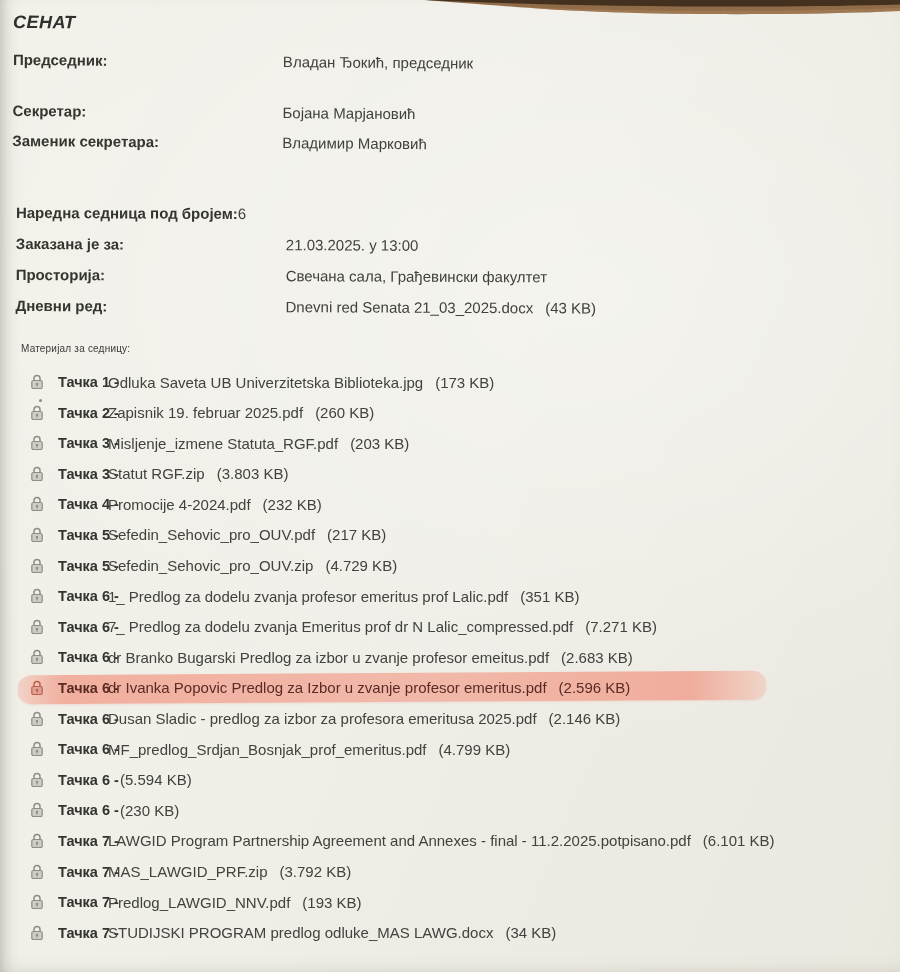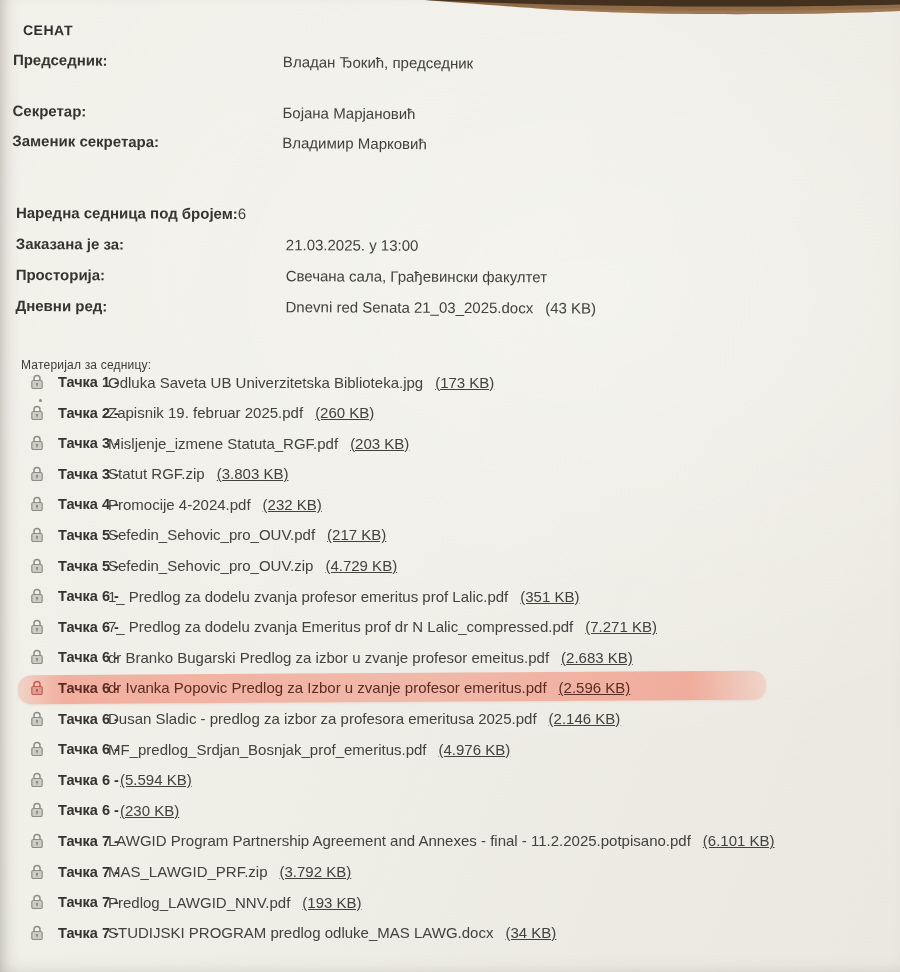--- a/index.html
+++ b/index.html
@@ -13,52 +13,52 @@
     background:
       radial-gradient(ellipse 120% 80% at 65% 30%, rgba(255,255,255,.35), rgba(255,255,255,0) 60%),
       linear-gradient(112deg,#f2f1ea 0%,#efeee7 45%,#eae8df 100%);
     box-shadow:inset 14px 0 18px -14px rgba(90,85,70,.45), inset 0 -10px 20px -14px rgba(120,115,100,.25);
     color:#3a3a38;
   }
   .wood{position:absolute;top:0;left:0;width:900px;height:18px;pointer-events:none;}
   .speck{position:absolute;left:39px;top:399px;width:3px;height:3px;border-radius:50%;background:#8a8a82;}
 
   .page-title{
-    margin:12px;position:absolute;left:11px;top:10px;
-    font-size:14px;font-weight:bold;letter-spacing:.5px;color:#2f2f2d;
-    transform:rotate(.3deg);transform-origin:0 0;
+    margin:2px;position:absolute;left:11px;top:10px;
+    font-size:18px;font-weight:bold;letter-spacing:.5px;color:#2f2f2d;
+    transform:rotate(.3deg);transform-origin:0 0;font-style:italic;
   }
 
   .officials{position:absolute;left:13px;top:50px;transform:rotate(.45deg);transform-origin:0 0;}
   .session{position:absolute;left:16px;top:203px;transform:rotate(.25deg);transform-origin:0 0;}
   .field{display:flex;align-items:baseline;font-size:15px;line-height:20px;}
   .officials .field{margin-bottom:10px;}
   .officials .field.gap-lg{margin-bottom:31px;}
   .session .field{margin-bottom:11px;}
   .flabel{font-weight:bold;width:270px;flex:0 0 auto;color:#35352f;}
   .field.tight .flabel{width:auto;}
   .fvalue{color:#41413d;white-space:nowrap;}
   .fsize{margin-left:12px;color:#41413d;white-space:nowrap;}
 
   .materials-heading{
     position:absolute;left:21px;top:343px;
-    font-size:12px;color:#3b3b37;letter-spacing:.2px;margin-top:15px;
+    font-size:10px;color:#3b3b37;letter-spacing:.2px;
   }
   .materials-list{position:absolute;left:12px;top:372px;width:888px;}
   .row{
     position:relative;display:flex;align-items:center;
     height:20px;margin-bottom:10.6px;font-size:15px;white-space:nowrap;
   }
   .lock{
     flex:0 0 auto;width:15px;margin-left:18px;height:16px;
     color:#8d8d85;display:inline-flex;align-items:center;
   }
   .point{flex:0 0 auto;font-weight:bold;margin-left:13px;width:50px;font-size:14.5px;color:#33332f;}
   .file{color:#42423e;}
-  .size{margin-left:12px;color:#42423e;text-decoration:underline;}
+  .size{margin-left:12px;color:#42423e;}
 
   .row.hl .point,.row.hl .file,.row.hl .size{color:#5a2b24;}
   .row.hl .lock{color:#bd5f50;}
   .row.hl::before{
     content:"";position:absolute;left:6px;top:-5px;width:748px;height:29px;
     background:linear-gradient(to right,
       rgba(243,144,122,.30) 0%,
       rgba(242,136,114,.62) 6%,
       rgba(243,141,119,.55) 55%,
       rgba(242,134,112,.62) 90%,
@@ -294,21 +294,21 @@
       <svg width="14" height="16" viewBox="0 0 14 16">
         <path d="M4 7 V4.6 a3 3 0 0 1 6 0 V7" fill="none" stroke="currentColor" stroke-width="1.5"></path>
         <rect x="1.8" y="6.5" width="10.4" height="8" rx="1.6" fill="currentColor" opacity=".35"></rect>
         <rect x="1.8" y="6.5" width="10.4" height="8" rx="1.6" fill="none" stroke="currentColor" stroke-width="1.2"></rect>
         <circle cx="7" cy="10" r="1.2" fill="currentColor"></circle>
         <rect x="6.5" y="10.5" width="1" height="2.2" fill="currentColor"></rect>
       </svg>
     </span>
     <span class="point">Тачка 6 -</span>
     <span class="file">MF_predlog_Srdjan_Bosnjak_prof_emeritus.pdf</span>
-    <span class="size">(4.976 KB)</span>
+    <span class="size">(4.799 KB)</span>
   </div>
       <div class="row">
     <span class="lock">
       <svg width="14" height="16" viewBox="0 0 14 16">
         <path d="M4 7 V4.6 a3 3 0 0 1 6 0 V7" fill="none" stroke="currentColor" stroke-width="1.5"></path>
         <rect x="1.8" y="6.5" width="10.4" height="8" rx="1.6" fill="currentColor" opacity=".35"></rect>
         <rect x="1.8" y="6.5" width="10.4" height="8" rx="1.6" fill="none" stroke="currentColor" stroke-width="1.2"></rect>
         <circle cx="7" cy="10" r="1.2" fill="currentColor"></circle>
         <rect x="6.5" y="10.5" width="1" height="2.2" fill="currentColor"></rect>
       </svg>

